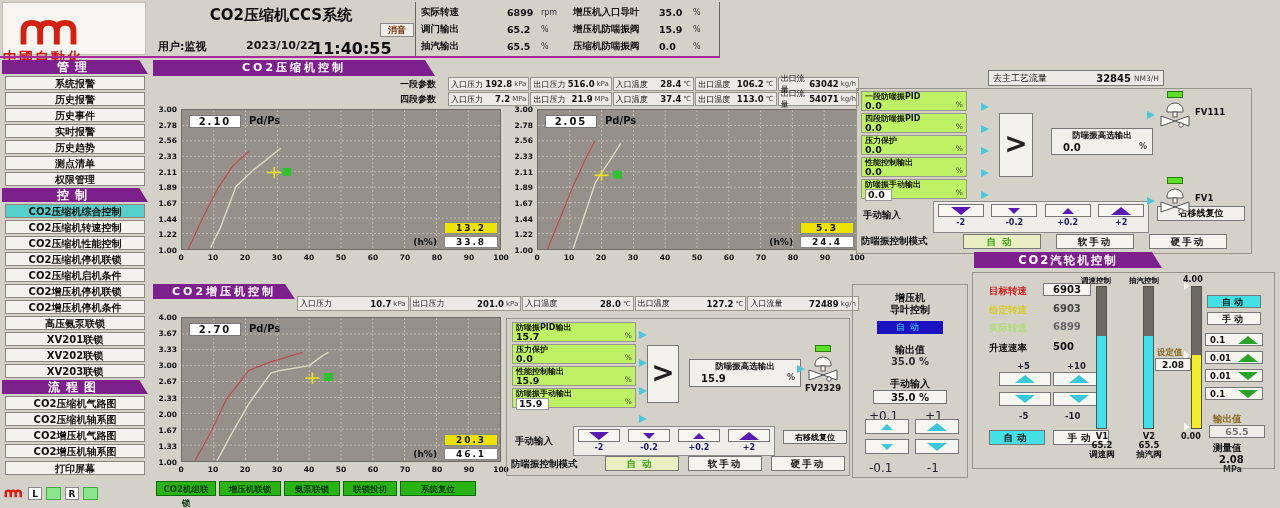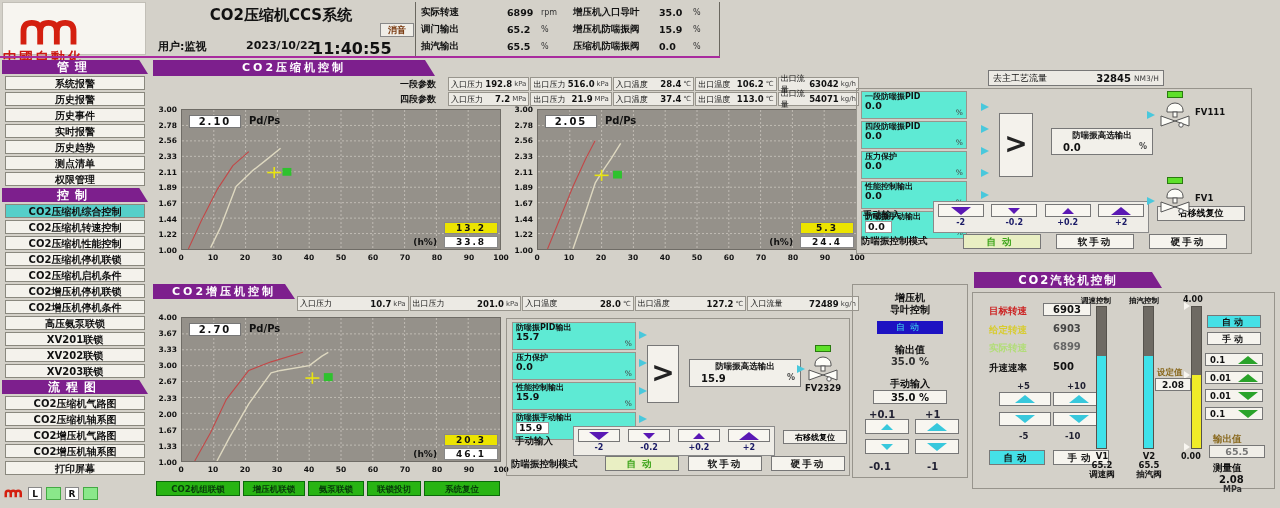--- a/index.html
+++ b/index.html
@@ -65,21 +65,21 @@
   .fb-l{flex:1;}
   .fb-v{font-weight:bold;font-size:10px;margin-right:3px;}
   .fb-u{font-size:7.5px;color:#444;}
   
   .spanel{position:absolute;border:1px solid #97948c;}
   #surgeA{left:856px;top:88px;width:396px;height:166px;}
   #surgeB{left:506px;top:318px;width:344px;height:158px;}
   .sp-inputs{position:absolute;}
   #surgeA .sp-inputs{left:4px;top:2px;width:106px;}
   #surgeB .sp-inputs{left:5px;top:3px;width:124px;}
-  .sp-in{position:relative;height:28px;margin-bottom:2px;border:1px solid #98958d;background:#5eead4;font-size:8px;padding:0 3px;}
+  .sp-in{position:relative;height:20px;margin-bottom:2px;border:1px solid #98958d;background:#bef264;font-size:8px;padding:0 3px;}
   .sp-in-l{font-weight:bold;line-height:9px;white-space:nowrap;}
   .sp-in-v{font-weight:bold;font-size:9.5px;line-height:10px;}
   .sp-in-v.vboxed{display:inline-block;border:1px solid #999;background:#fff;padding:0 6px 0 2px;}
   .sp-in-u{position:absolute;right:3px;bottom:1px;font-size:7.5px;color:#444;}
   .cyarr{position:absolute;width:0;height:0;border-top:4px solid transparent;border-bottom:4px solid transparent;border-left:8px solid #49c8dc;}
   .sp-sel{position:absolute;background:#f4f2ec;border:1px solid #777;text-align:center;font-weight:bold;font-size:28px;color:#222;}
   #spAsel{left:142px;top:24px;width:34px;height:64px;line-height:60px;}
   #spBsel{left:140px;top:26px;width:32px;height:58px;line-height:54px;}
   .sp-out{position:absolute;border:1px solid #777;background:#f2f0ea;padding:1px 3px;}
   #spAout{left:194px;top:39px;width:102px;height:27px;}
@@ -118,24 +118,24 @@
   #igv{position:absolute;left:852px;top:284px;width:116px;height:194px;border:1px solid #97948c;}
   #igvt1,#igvt2{position:absolute;width:100%;text-align:center;font-size:10px;font-weight:bold;}
   #igvt1{top:6px;} #igvt2{top:18px;}
   #igvmode{position:absolute;left:24px;top:36px;width:66px;height:13px;background:#1d12c2;color:#41e6ef;font-size:9px;line-height:13px;text-align:center;letter-spacing:5px;cursor:pointer;}
   #igvoutl,#igvmanl{position:absolute;width:100%;text-align:center;font-size:10px;font-weight:bold;}
   #igvoutl{top:58px;} 
   #igvoutv{position:absolute;top:71px;width:100%;text-align:center;font-size:10px;font-weight:bold;color:#333;}
   #igvmanl{top:92px;}
   #igvmanv{position:absolute;left:20px;top:105px;width:74px;height:14px;border:1px solid #777;background:#f6f4ee;text-align:center;font-size:10px;font-weight:bold;line-height:13px;}
   #igvbtns{position:absolute;left:0;top:124px;width:100%;height:66px;}
-  .igv-lbl{position:absolute;font-size:10px;font-weight:bold;color:#223;}
+  .igv-lbl{position:absolute;font-size:12px;font-weight:normal;color:#223;}
   .igv-btn{position:absolute;width:44px;height:15px;border:1px solid #777;background:#f8f6f0;display:flex;align-items:center;justify-content:center;cursor:pointer;}
   
-  #turbine{position:absolute;left:970px;top:272px;width:308px;height:220px;}
+  #turbine{position:absolute;left:970px;top:252px;width:308px;height:220px;}
   #thdr{position:absolute;left:4px;top:0;width:188px;height:16px;line-height:16px;background:#7d1f8d;color:#fff;font-weight:bold;font-size:11.5px;text-align:center;letter-spacing:2px;clip-path:polygon(0 0,calc(100% - 10px) 0,100% 100%,0 100%);}
   #tbox{position:absolute;left:2px;top:20px;width:303px;height:197px;border:1px solid #97948c;}
   .tsl{position:absolute;font-size:9.5px;font-weight:bold;}
   .tsv{position:absolute;font-size:10px;font-weight:bold;}
   .tred{color:#cc2222;} .tyel{color:#d8cc30;} .tgrn{color:#b2dd78;} .tdim{color:#666;}
   .tboxed{border:1px solid #777;background:#f6f4ee;width:48px;height:13px;text-align:center;line-height:12px;}
   #tud{position:absolute;left:14px;top:88px;width:132px;height:66px;}
   .tud-lbl{position:absolute;font-size:8.5px;font-weight:bold;color:#223;}
   .tud-btn{position:absolute;width:52px;height:14px;border:1px solid #777;background:#f8f6f0;display:flex;align-items:center;justify-content:center;cursor:pointer;}
   #tmodes{position:absolute;left:16px;top:157px;display:flex;gap:8px;}
@@ -824,20 +824,20 @@
         </div>
       <div id="toutl">输出值</div>
       <div id="toutv">65.5</div>
       <div id="tmeasl">测量值</div>
       <div id="tmeasv">2.08</div>
       <div id="tmeasu">MPa</div>
     </div>
   </div>
 
   <div id="botbar">
-      <div class="bot-btn" style="width: 84px;">CO2机组联锁</div>
+      <div class="bot-btn" style="width: 60px;">CO2机组联锁</div>
       <div class="bot-btn" style="width: 62px;">增压机联锁</div>
       <div class="bot-btn" style="width: 56px;">氨泵联锁</div>
       <div class="bot-btn" style="width: 54px;">联锁投切</div>
       <div class="bot-btn" style="width: 76px;">系统复位</div>
     </div>
 
 </div>
 
 </body></html>

